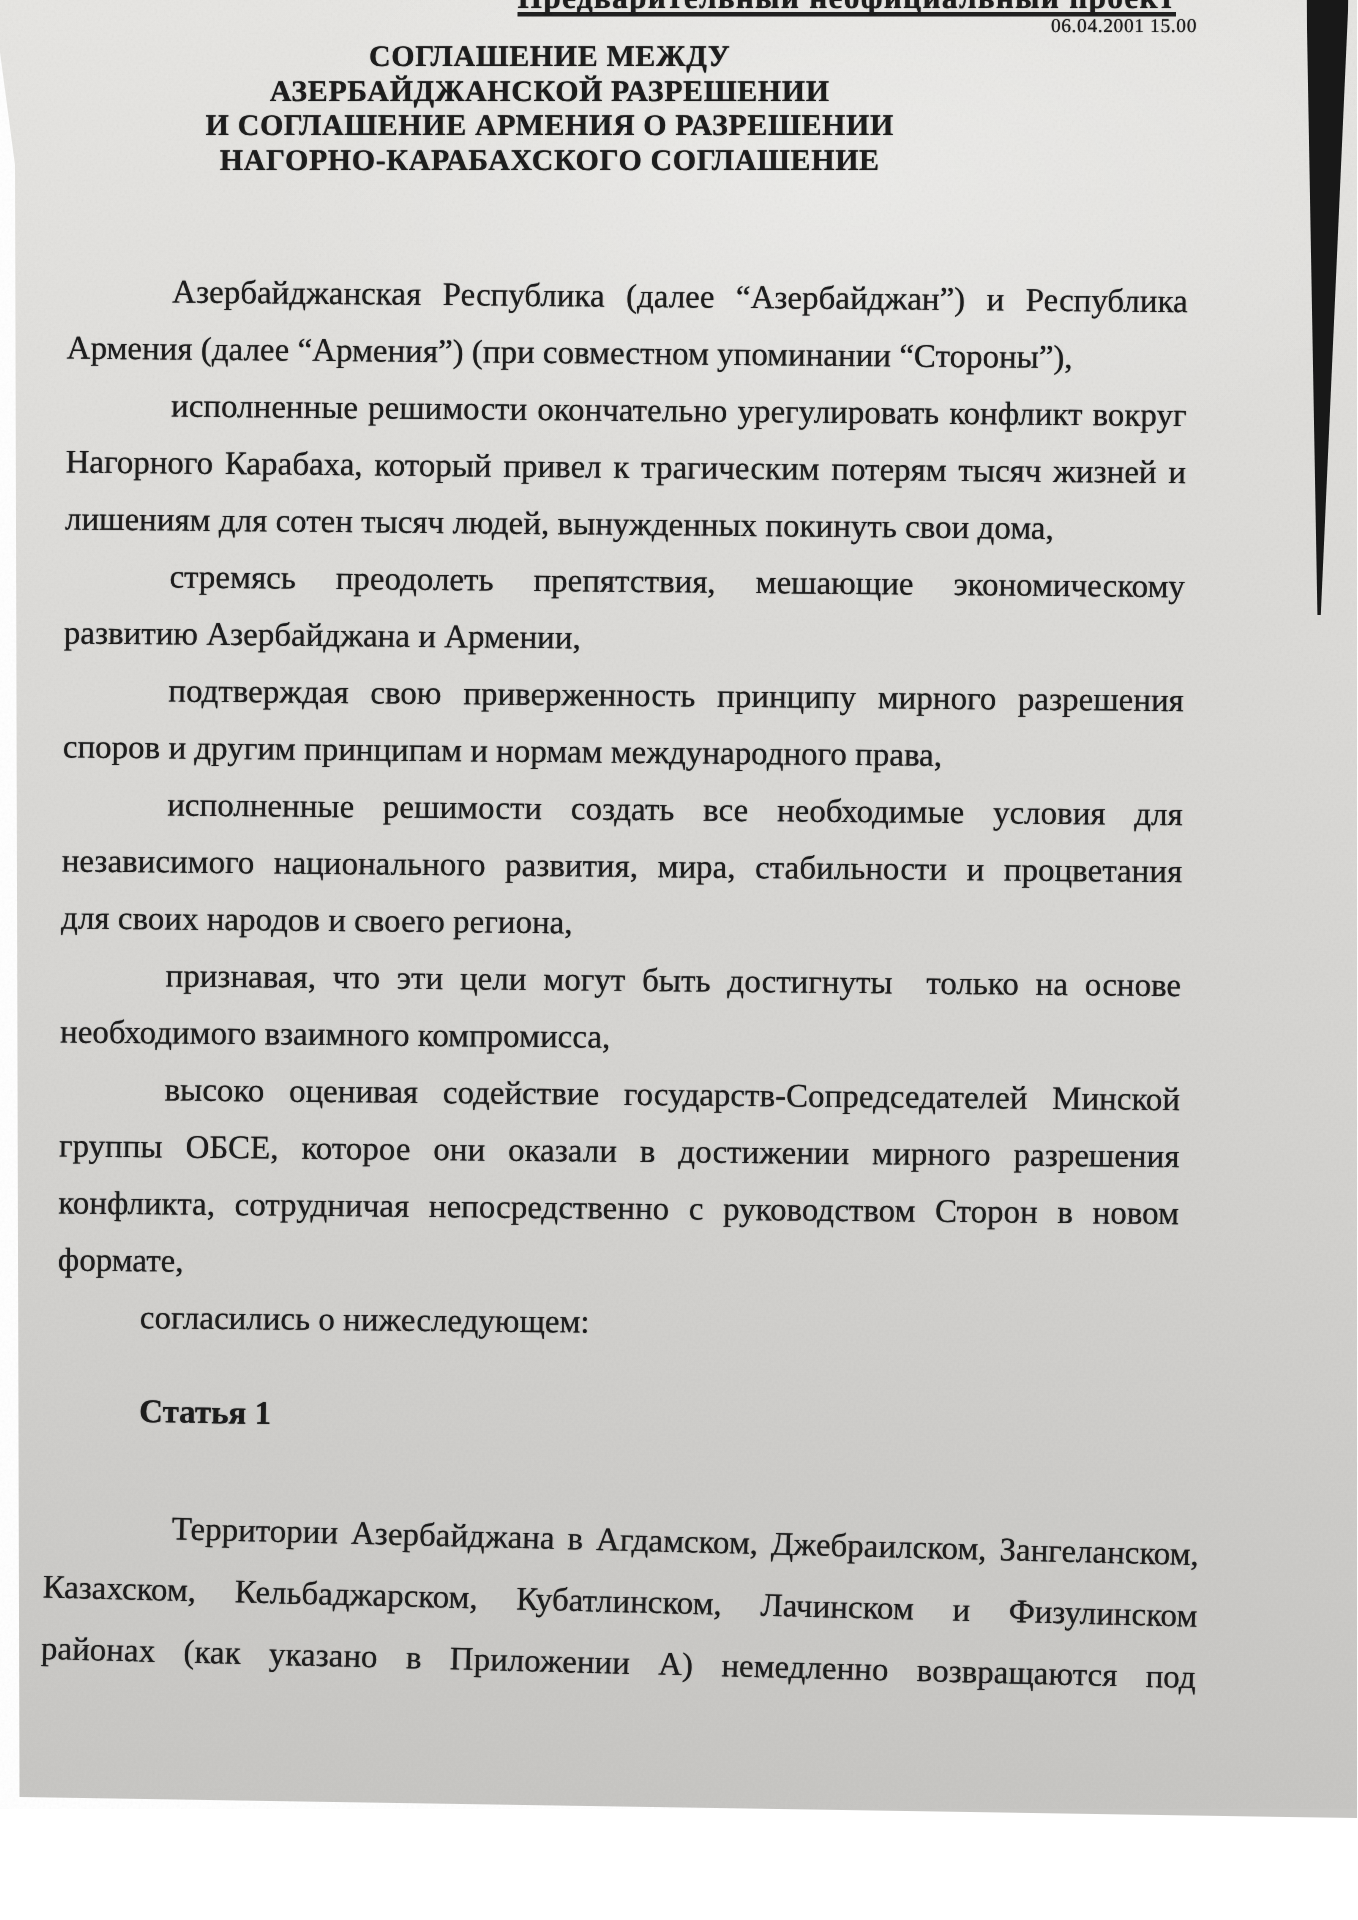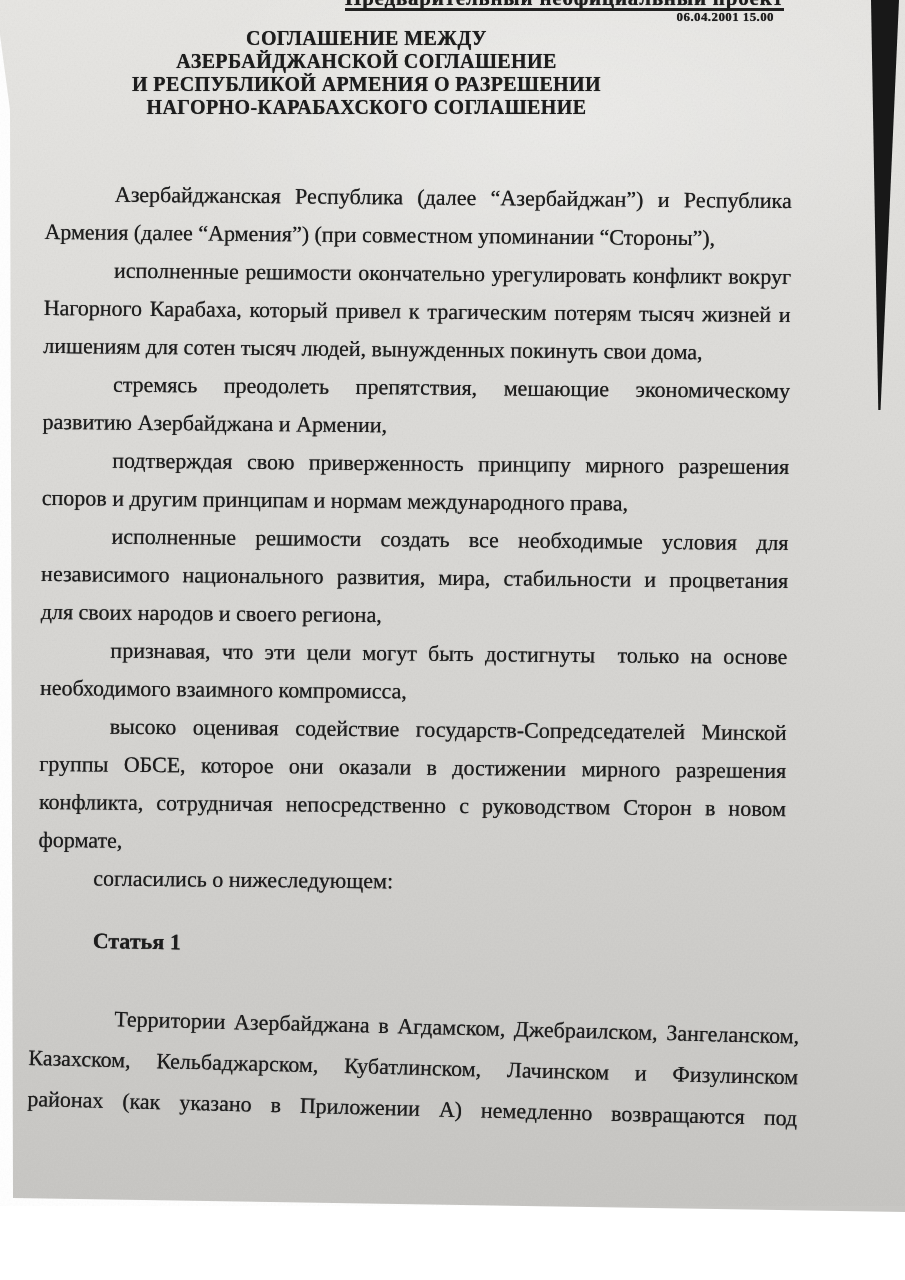--- a/index.html
+++ b/index.html
@@ -31,22 +31,22 @@
   }
   .txt{text-shadow:0 0 .7px rgba(25,25,25,.85);}
   
   .stamp{
     position:absolute;left:345px;top:-11px;
     font-size:21px;font-weight:bold;letter-spacing:.8px;line-height:18px;
     border-bottom:3px solid rgba(22,22,22,.95);
     padding-bottom:1px;white-space:nowrap;
   }
   .datetime{
-    position:absolute;right:131px;top:10px;
-    font-size:13px;font-weight:bold;letter-spacing:.4px;line-height:13px;
+    position:absolute;right:107px;top:10px;
+    font-size:13px;font-weight:normal;letter-spacing:.4px;line-height:13px;
   }
   .title{
     position:absolute;left:0;top:27px;width:733px;
     text-align:center;font-size:20px;font-weight:bold;line-height:23px;letter-spacing:.4px;
   }
   
   .preamble{
     position:absolute;left:45px;top:175px;width:747px;
     font-size:22px;line-height:38px;
     transform:rotate(0.55deg);transform-origin:0 0;
@@ -85,22 +85,22 @@
     <rect width="100%" height="100%" filter="url(#grain)"></rect>
   </svg>
 
   <div class="black-wedge"></div>
 
   <div class="stamp txt">Предварительный неофициальный проект</div>
   <div class="datetime txt">06.04.2001 15.00</div>
 
   <div class="title txt">
     <div>СОГЛАШЕНИЕ МЕЖДУ</div>
-    <div>АЗЕРБАЙДЖАНСКОЙ СОГЛАШЕНИЕ</div>
-    <div>И РЕСПУБЛИКОЙ АРМЕНИЯ О РАЗРЕШЕНИИ</div>
+    <div>АЗЕРБАЙДЖАНСКОЙ РАЗРЕШЕНИИ</div>
+    <div>И СОГЛАШЕНИЕ АРМЕНИЯ О РАЗРЕШЕНИИ</div>
     <div>НАГОРНО-КАРАБАХСКОГО СОГЛАШЕНИЕ</div>
   </div>
 
   <div class="preamble txt" id="preamble">
       <div class="para">
         <div class="line first">Азербайджанская Республика (далее “Азербайджан”) и Республика</div>
         <div class="line last">Армения (далее “Армения”) (при совместном упоминании “Стороны”),</div>
       </div>
       <div class="para">
         <div class="line first">исполненные решимости окончательно урегулировать конфликт вокруг</div>

